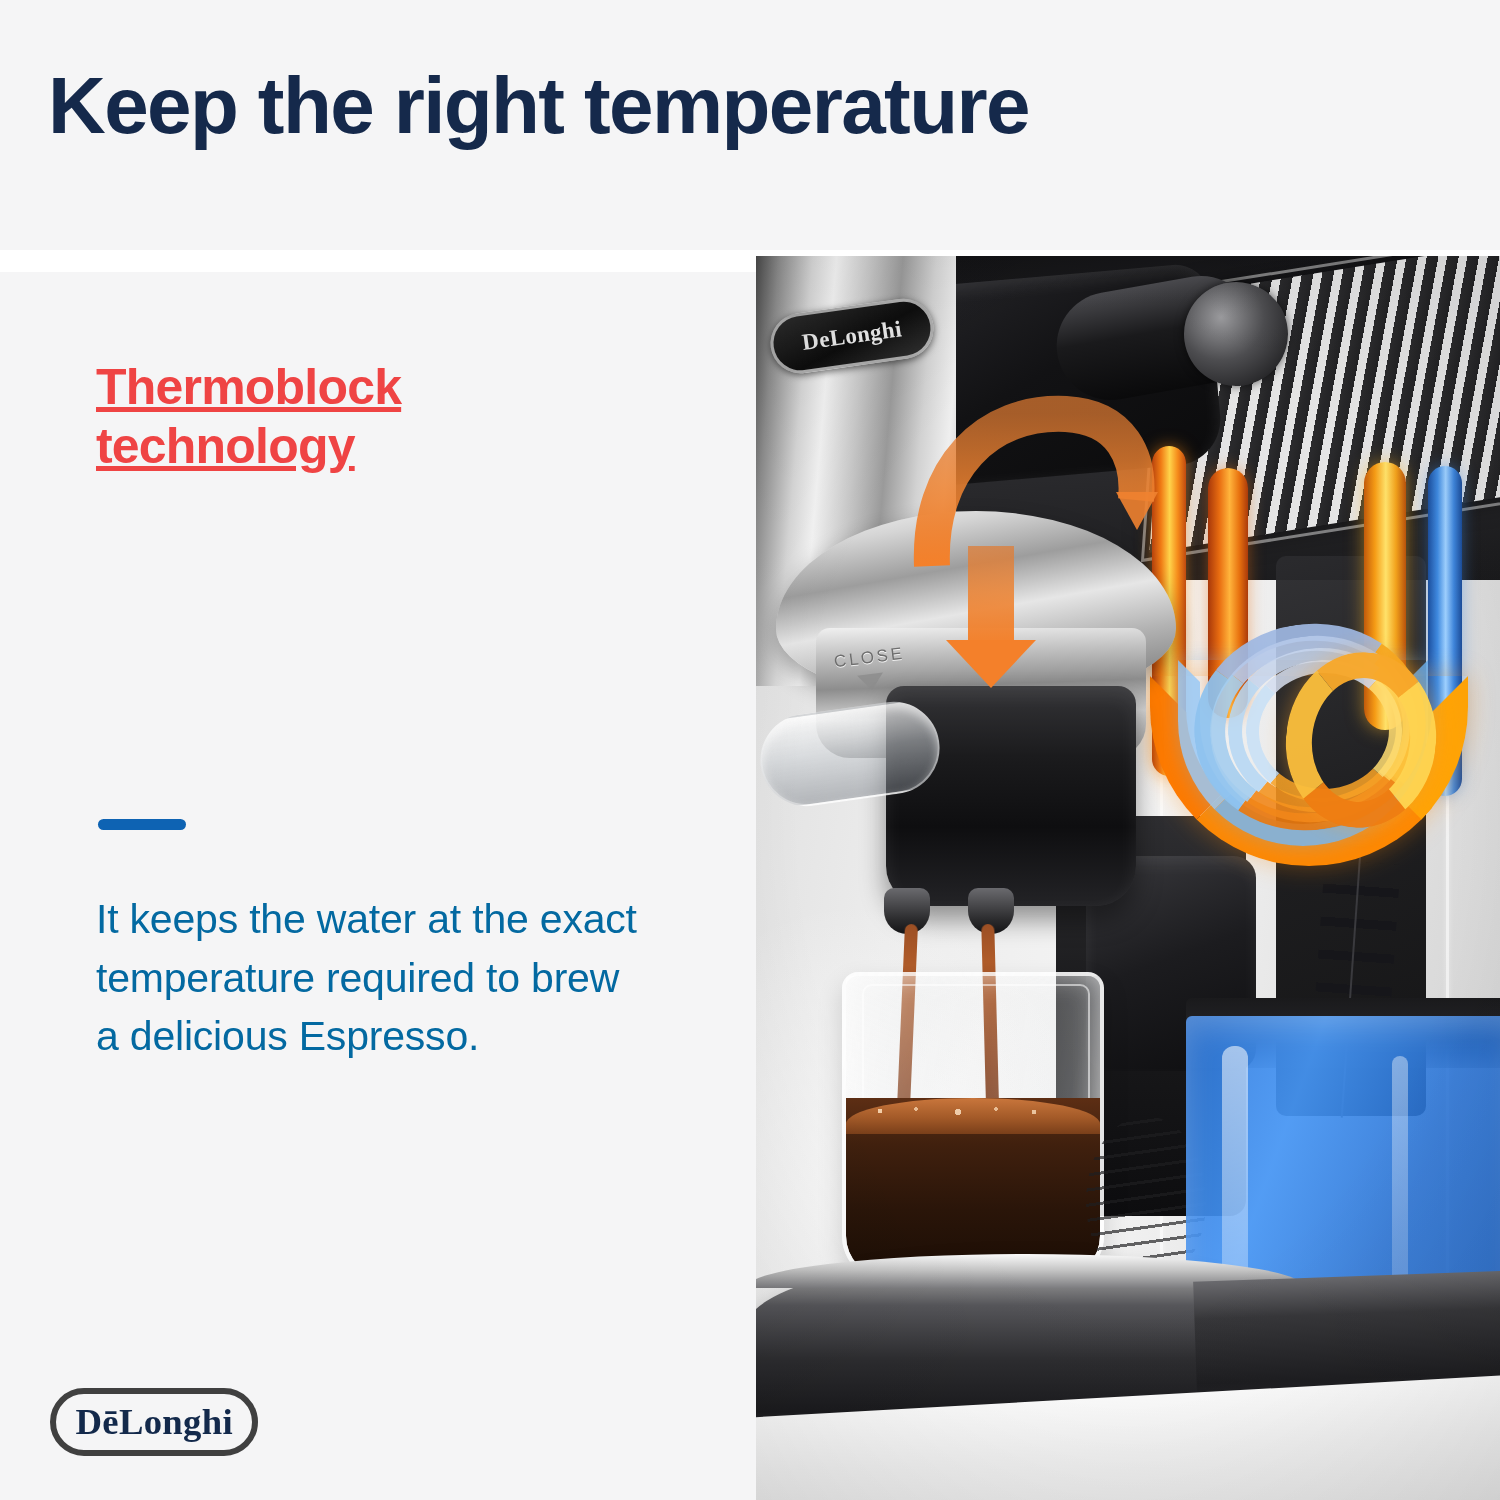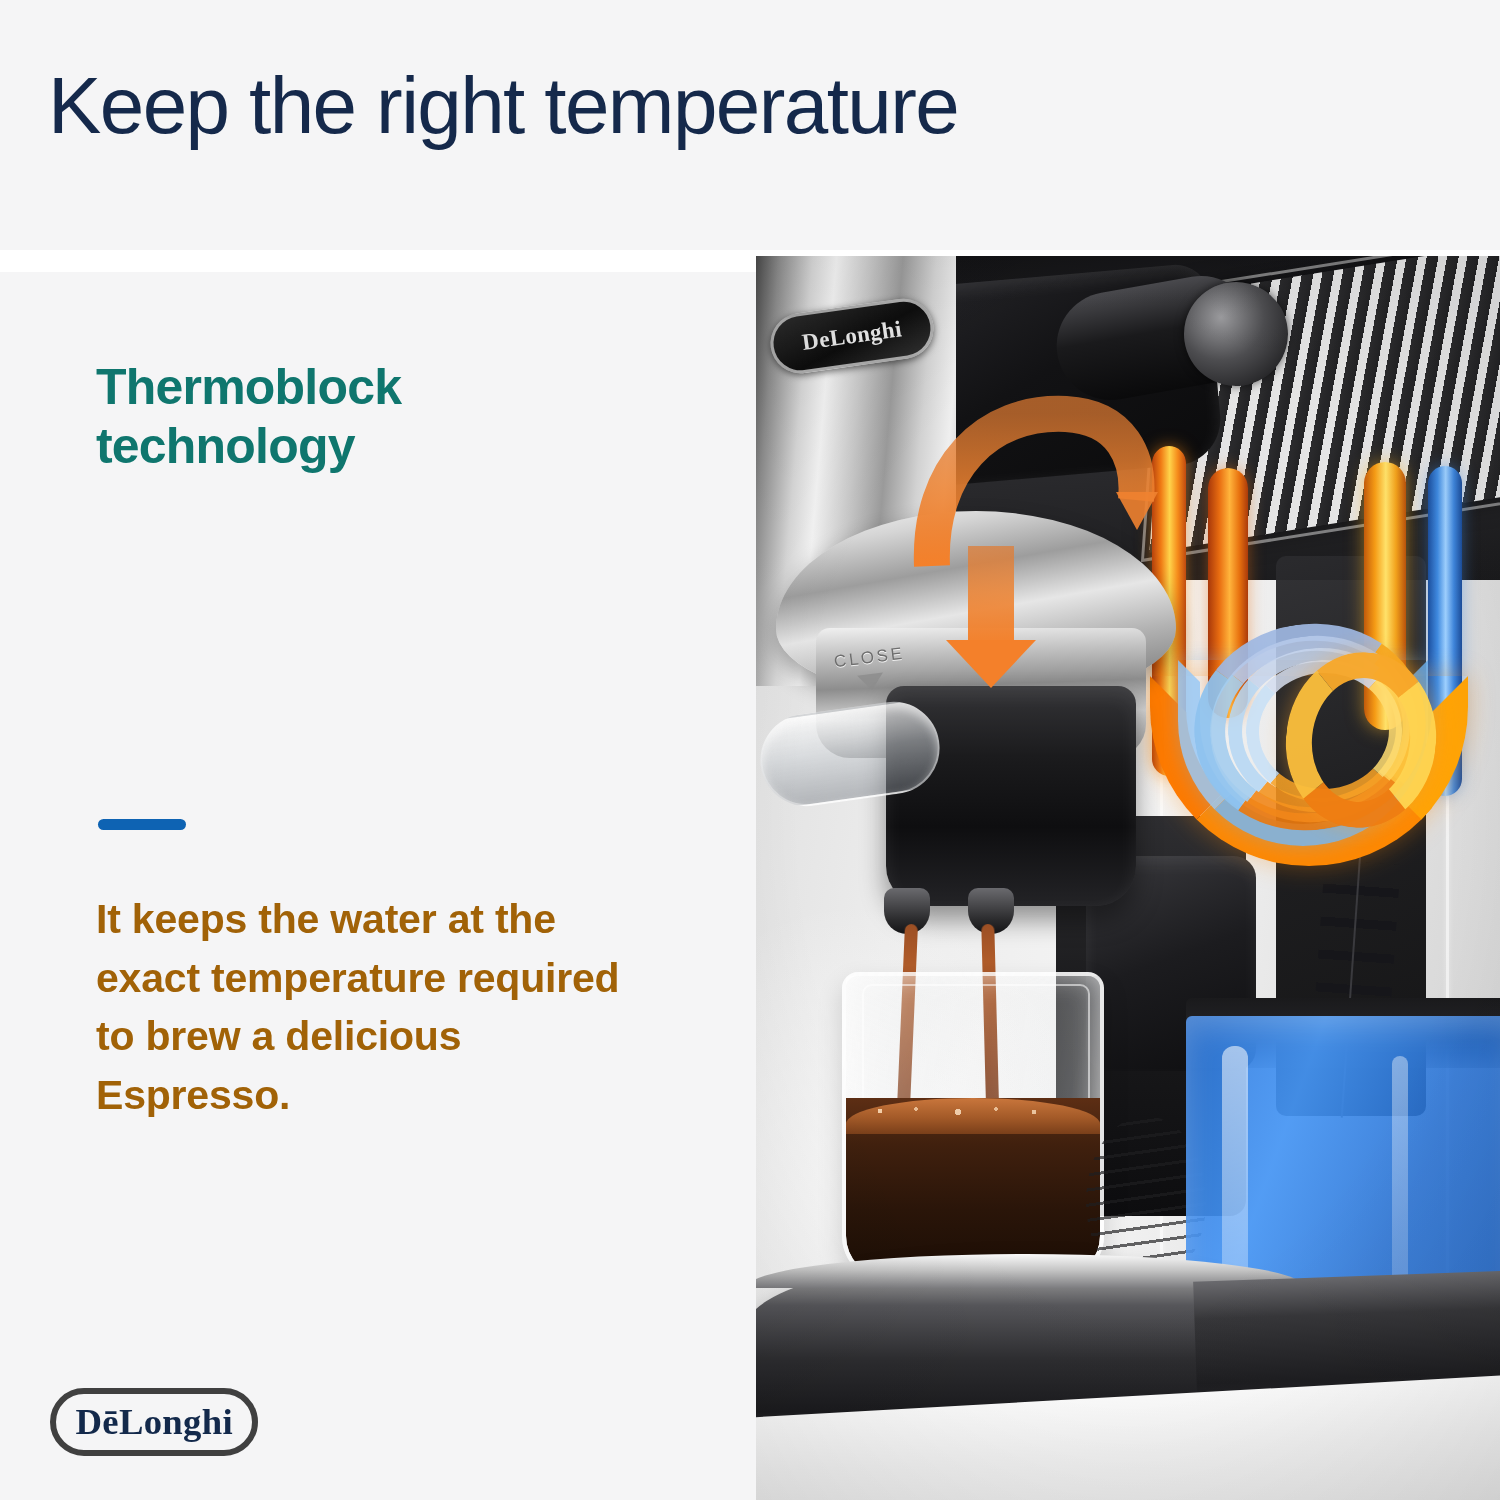--- a/index.html
+++ b/index.html
@@ -25,21 +25,21 @@
     left: 0; top: 0;
     width: 1500px;
     height: 250px;
     background: #f5f5f6;
   }
   .headline {
     position: absolute;
     left: 48px;
     top: 64px;
     font-size: 80px;
-    font-weight: 400;
+    font-weight: 700;
     letter-spacing: -1.6px;
     color: #15294b;
     line-height: 1.05;
     white-space: nowrap;
   }
 
   
   .left-panel {
     position: absolute;
     left: 0; top: 272px;
@@ -49,41 +49,42 @@
   }
   .subhead {
     position: absolute;
     left: 96px;
     top: 358px;
     width: 560px;
     font-size: 50px;
     font-weight: 700;
     letter-spacing: -0.8px;
     line-height: 1.18;
-    color: #0f766e;
+    color: #ef4444;
+    text-decoration: underline;
   }
   .rule {
     position: absolute;
     left: 98px;
     top: 819px;
     width: 88px;
     height: 11px;
     border-radius: 6px;
     background: #0e63b3;
   }
   .body-copy {
     position: absolute;
     left: 96px;
     top: 890px;
     width: 545px;
     font-size: 41px;
-    font-weight: 700;
+    font-weight: 400;
     line-height: 1.43;
     letter-spacing: -0.2px;
-    color: #a16207;
+    color: #0369a1;
   }
 
   
   .logo {
     position: absolute;
     left: 50px;
     top: 1388px;
     width: 208px;
     height: 68px;
     border: 6px solid #404040;

